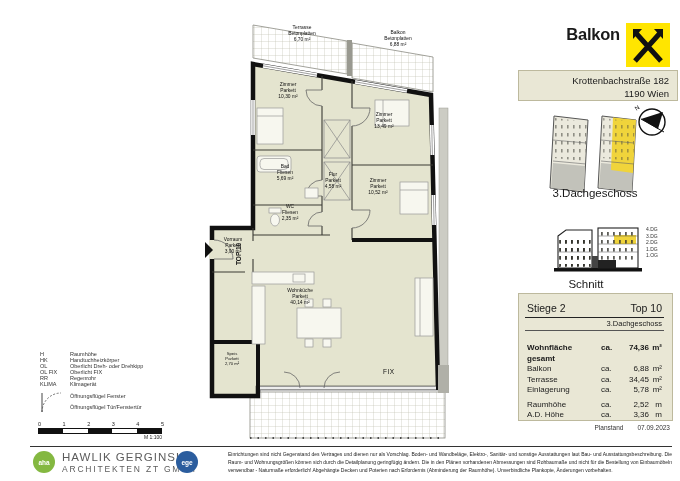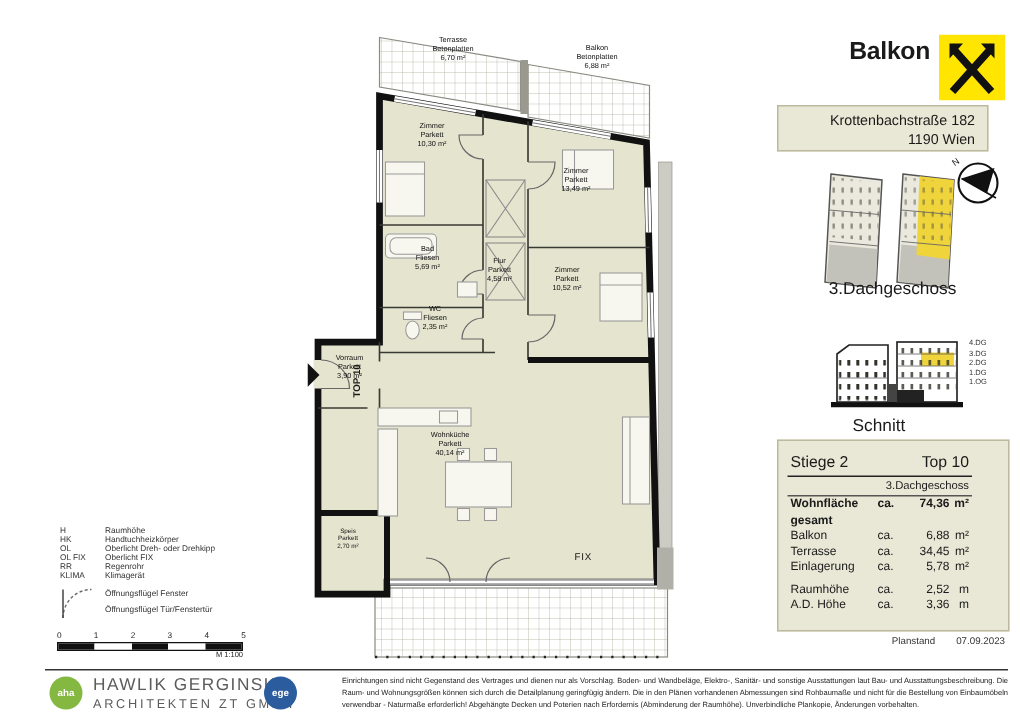--- a/index.html
+++ b/index.html
@@ -206,21 +206,21 @@
 <div class="abs brand-text" style="left:500px;top:26px;width:120px;">
   <div>Balkon</div>
 </div>
 <svg class="abs" style="left:626px;top:23px;" width="44" height="44" viewBox="0 0 44 44">
   <rect x="0" y="0" width="44" height="44" fill="#ffe500"></rect>
   <path d="M9,38 L35,9 M9,9 L35,38" stroke="#111" stroke-width="5"></path>
   <polygon points="7,6 16,6 7,16" fill="#111"></polygon>
   <polygon points="37,6 28,6 37,16" fill="#111"></polygon>
 </svg>
 
-<div class="abs beige addr" style="left:518px;top:70px;width:141px;height:31px;">
+<div class="abs beige addr" style="left:518px;top:70px;width:160px;height:31px;">
   <div>Krottenbachstraße 182</div>
   <div>1190 Wien</div>
 </div>
 
 <svg class="abs" style="left:548px;top:115px;" width="96" height="78" viewBox="0 0 96 78">
   <defs>
     <pattern id="win" width="6" height="8" patternUnits="userSpaceOnUse">
       <rect x="1" y="2" width="1.6" height="3.5" fill="#44443c"></rect>
     </pattern>
   </defs>
@@ -273,27 +273,27 @@
 </svg>
 <div class="abs lvl" style="left:646px;top:226px;">
   <div>4.DG</div>
   <div>3.DG</div>
   <div>2.DG</div>
   <div>1.DG</div>
   <div>1.OG</div>
 </div>
 <div class="abs big-label" style="left:540px;top:278px;width:92px;">Schnitt</div>
 
-<div class="abs beige" style="left:518px;top:293px;width:155px;height:128px;padding:6px 24px 0 6px;">
+<div class="abs beige" style="left:518px;top:293px;width:155px;height:128px;padding:6px 8px 0 6px;">
   <div class="unit-head">
     <span>Stiege 2</span>
     <span>Top 10</span>
   </div>
   <div class="unit-sub">3.Dachgeschoss</div>
-  <div style="margin-top:0;">
+  <div style="margin-top:12px;">
     <div class="mrow bold">
       <span>Wohnfläche gesamt</span>
         <span>ca.</span>
       <span class="v">74,36</span>
         <span class="v">m²</span>
     </div>
     <div class="mrow">
       <span>Balkon</span>
         <span>ca.</span>
       <span class="v">6,88</span>

